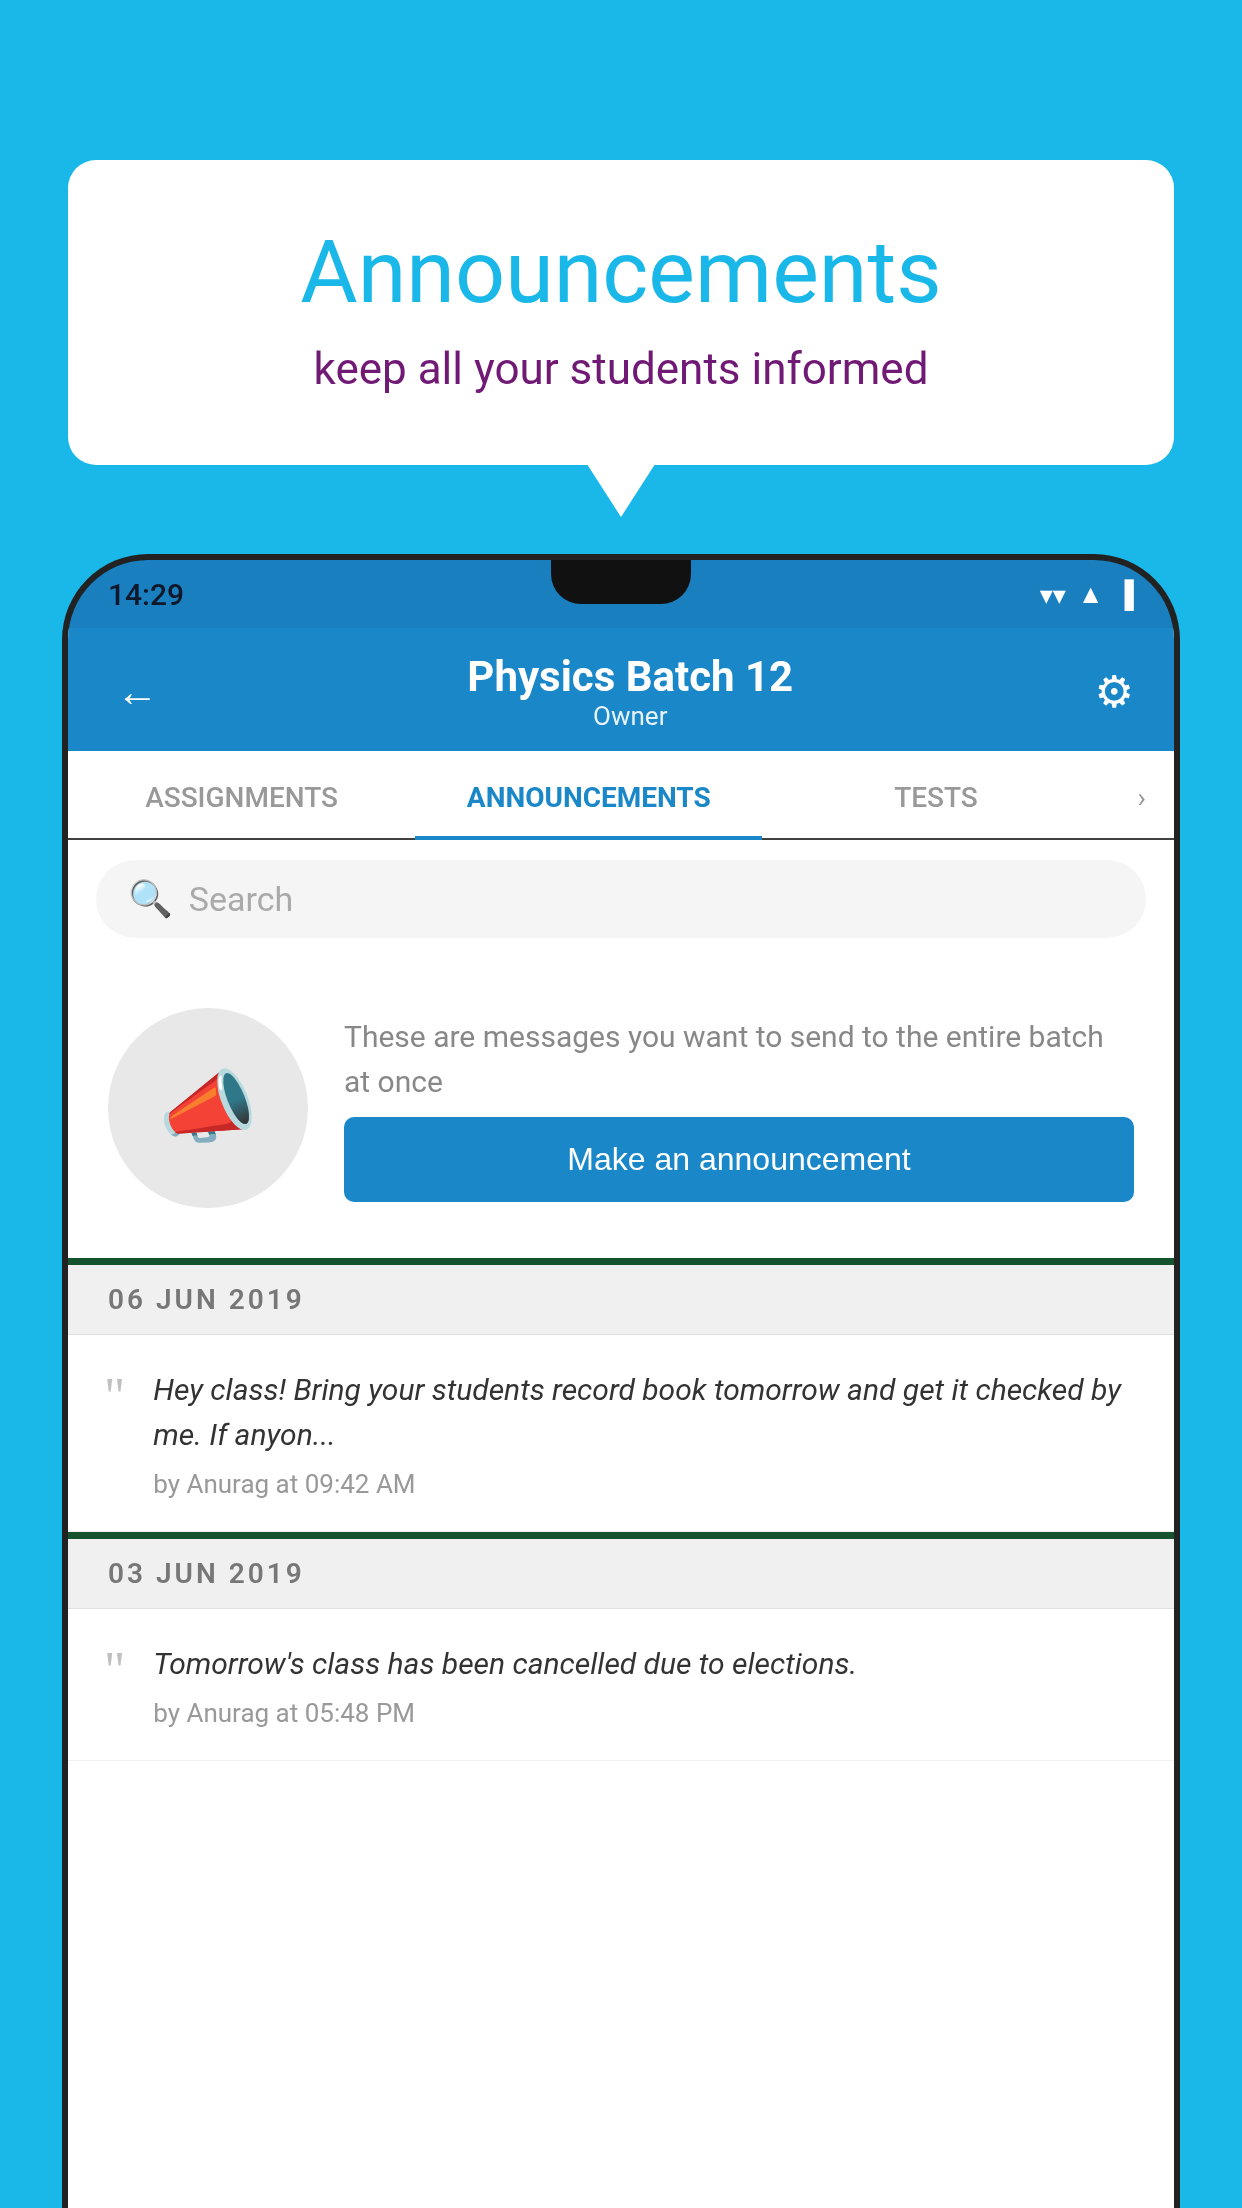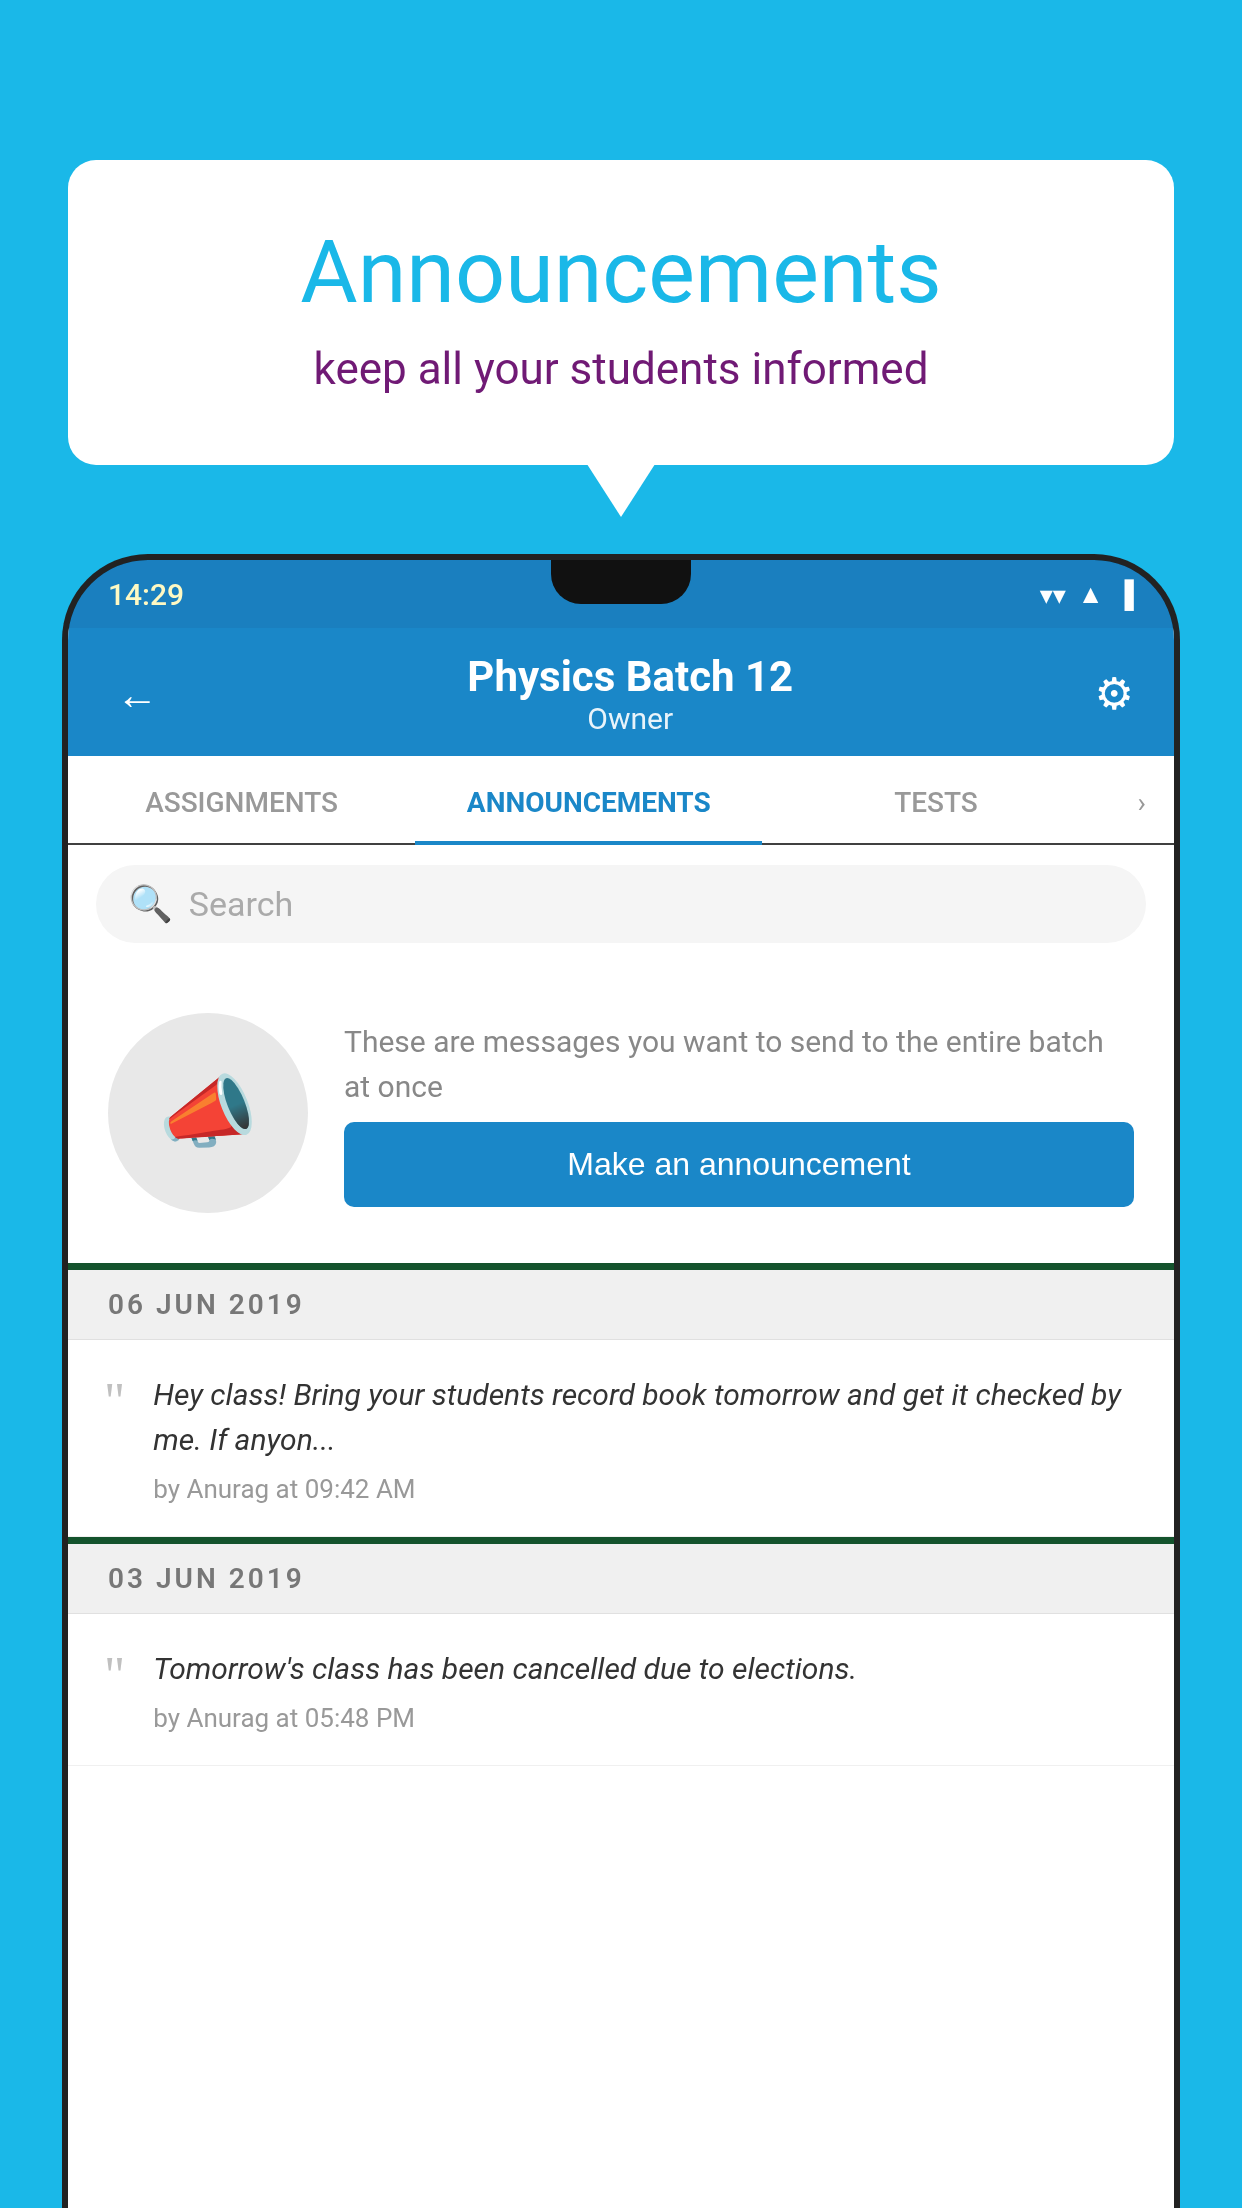--- a/index.html
+++ b/index.html
@@ -65,21 +65,21 @@
     
     .phone-status-bar {
       background: #1a7fbf;
       height: 68px;
       display: flex;
       align-items: center;
       padding: 0 40px;
       position: relative;
     }
     .status-time {
-      color: #fef9c3;
+      color: #0f172a;
       font-size: 30px;
       font-weight: 500;
     }
     .status-icons {
       position: absolute;
       right: 40px;
       top: 50%;
       transform: translateY(-50%);
       display: flex;
       align-items: center;
@@ -115,21 +115,21 @@
       text-align: center;
       flex: 1;
     }
     .header-title {
       color: white;
       font-size: 42px;
       font-weight: 700;
     }
     .header-subtitle {
       color: rgba(255,255,255,0.9);
-      font-size: 30px;
+      font-size: 26px;
       font-weight: 400;
     }
     .header-gear {
       color: white;
       font-size: 44px;
       cursor: pointer;
     }
 
     
     .tabs-bar {

